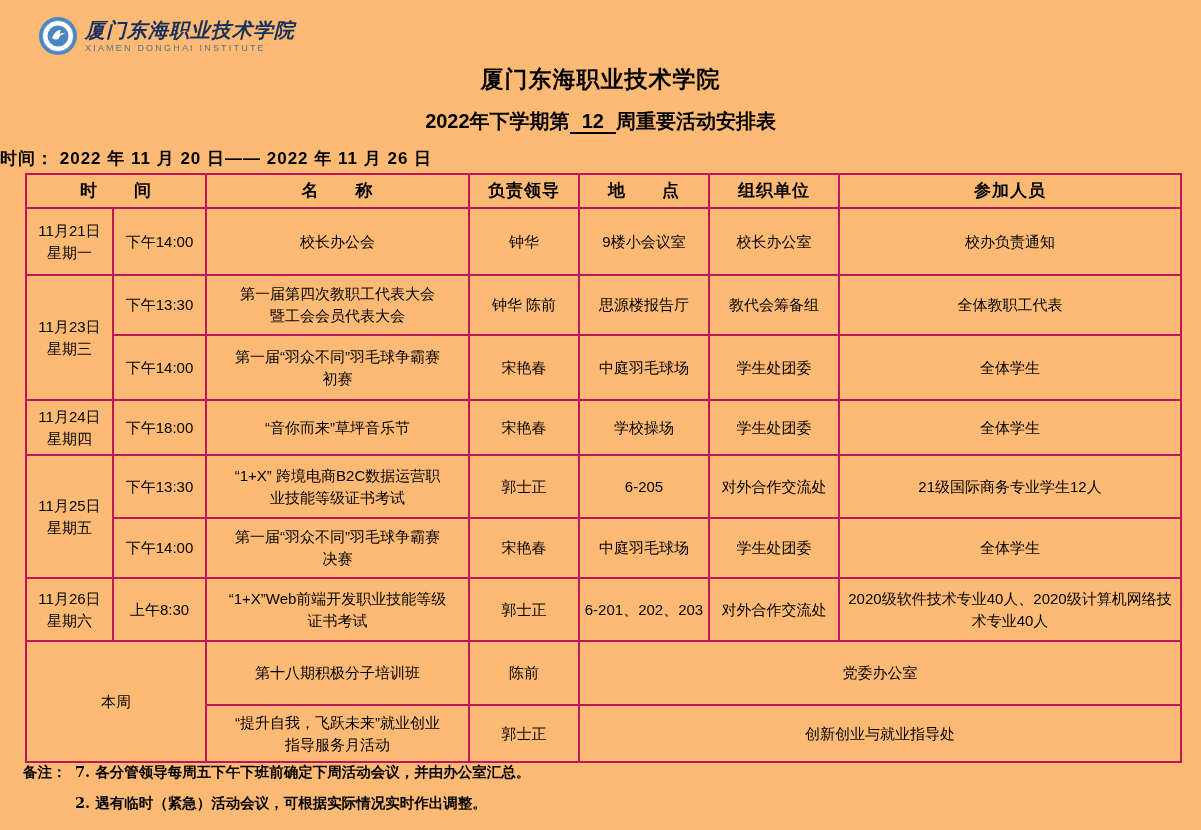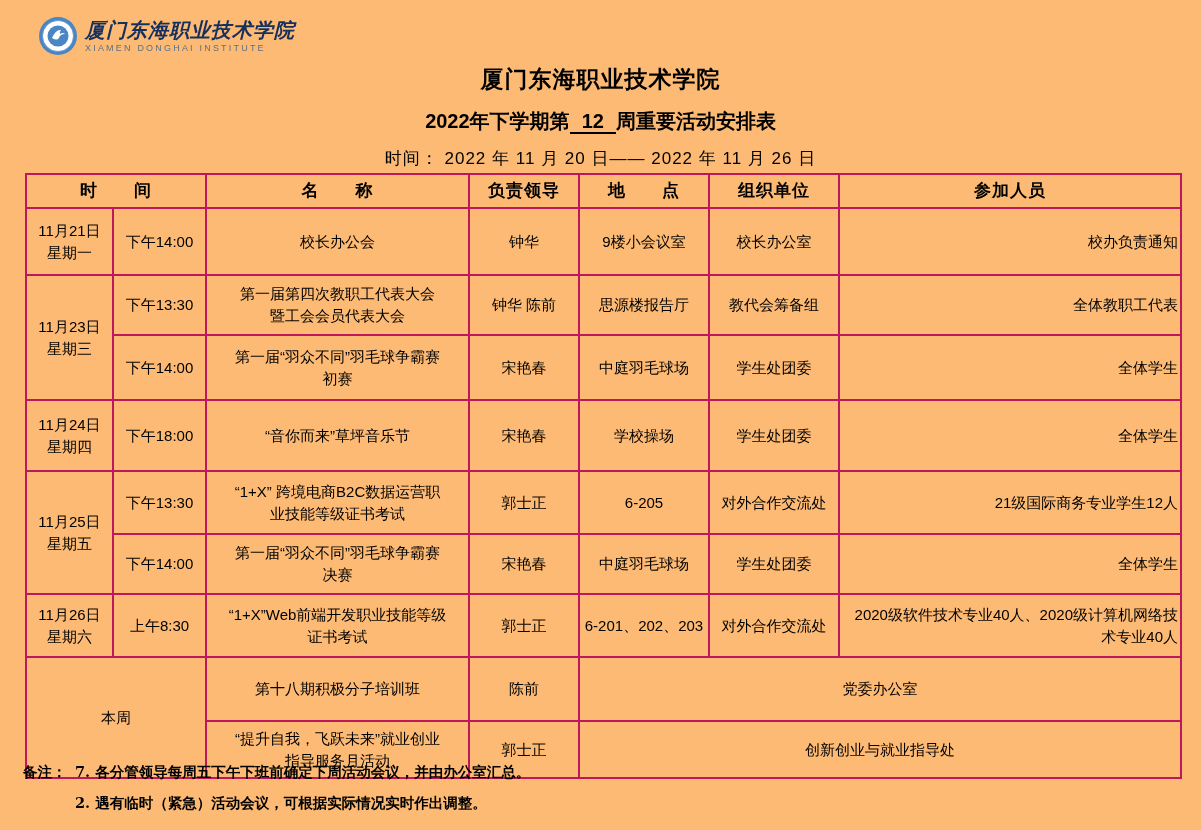--- a/index.html
+++ b/index.html
@@ -56,23 +56,22 @@
     font-size: 20px;
     font-weight: bold;
   }
   .week-underlined {
     border-bottom: 2px solid #000;
     padding: 0 12px;
   }
   .title-daterange {
     position: absolute;
     left: 0; right: 0; top: 147px;
-    text-align: center;
     font-size: 17px;
-    font-weight: normal;
+    font-weight: bold;
     letter-spacing: 1px;
   }
 
   
   table.schedule {
     position: absolute;
     left: 25px; top: 173px;
     width: 1155px;
     border-collapse: collapse;
     table-layout: fixed;
@@ -89,28 +88,28 @@
   }
   .schedule thead th {
     font-size: 17px;
     font-weight: bold;
     height: 34px;
     letter-spacing: 1px;
   }
   .schedule tbody tr:nth-child(1) { height: 67px; }
   .schedule tbody tr:nth-child(2) { height: 60px; }
   .schedule tbody tr:nth-child(3) { height: 65px; }
-  .schedule tbody tr:nth-child(4) { height: 71px; }
+  .schedule tbody tr:nth-child(4) { height: 55px; }
   .schedule tbody tr:nth-child(5) { height: 63px; }
   .schedule tbody tr:nth-child(6) { height: 60px; }
   .schedule tbody tr:nth-child(7) { height: 63px; }
   .schedule tbody tr:nth-child(8) { height: 64px; }
   .schedule tbody tr:nth-child(9) { height: 57px; }
   .schedule td.cell-participants {
-    text-align: right;
+    text-align: center;
   }
   .schedule td.cell-week { font-size: 15px; }
 
   
   .notes {
     position: absolute;
     left: 23px; top: 756px;
     font-family: "DejaVu Serif", serif;
     font-weight: bold;
     font-size: 14.5px;

